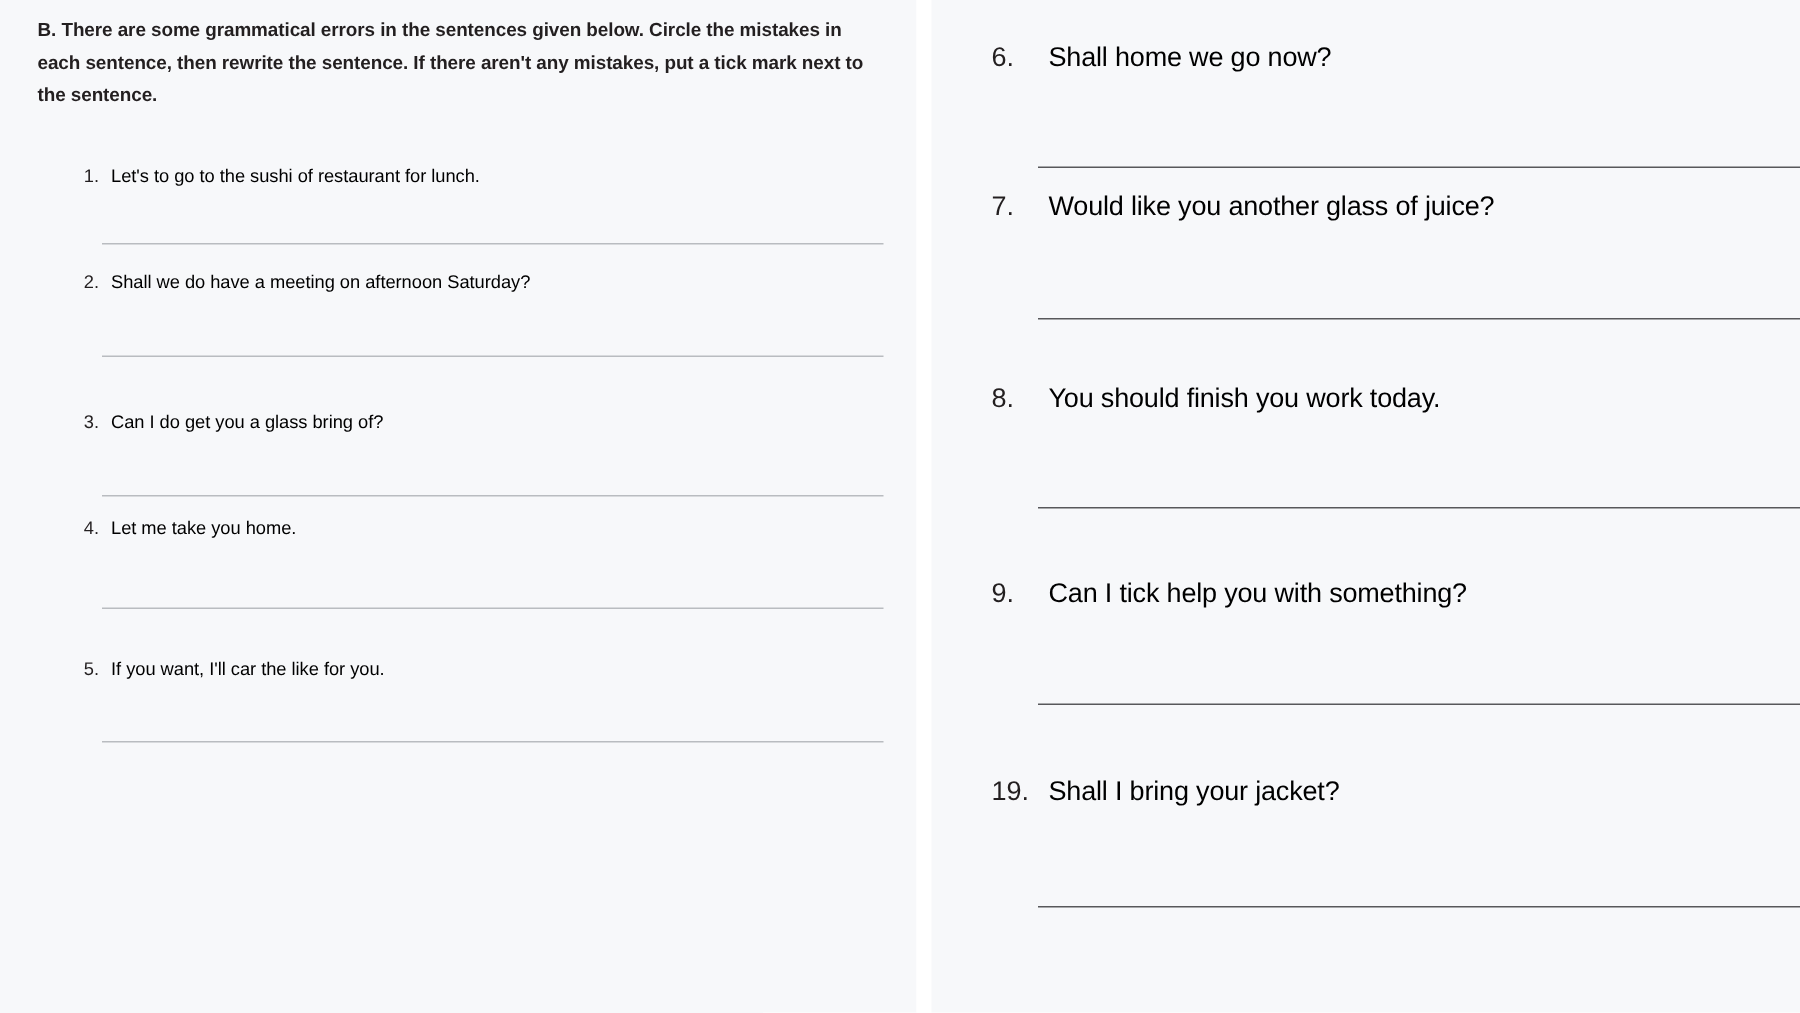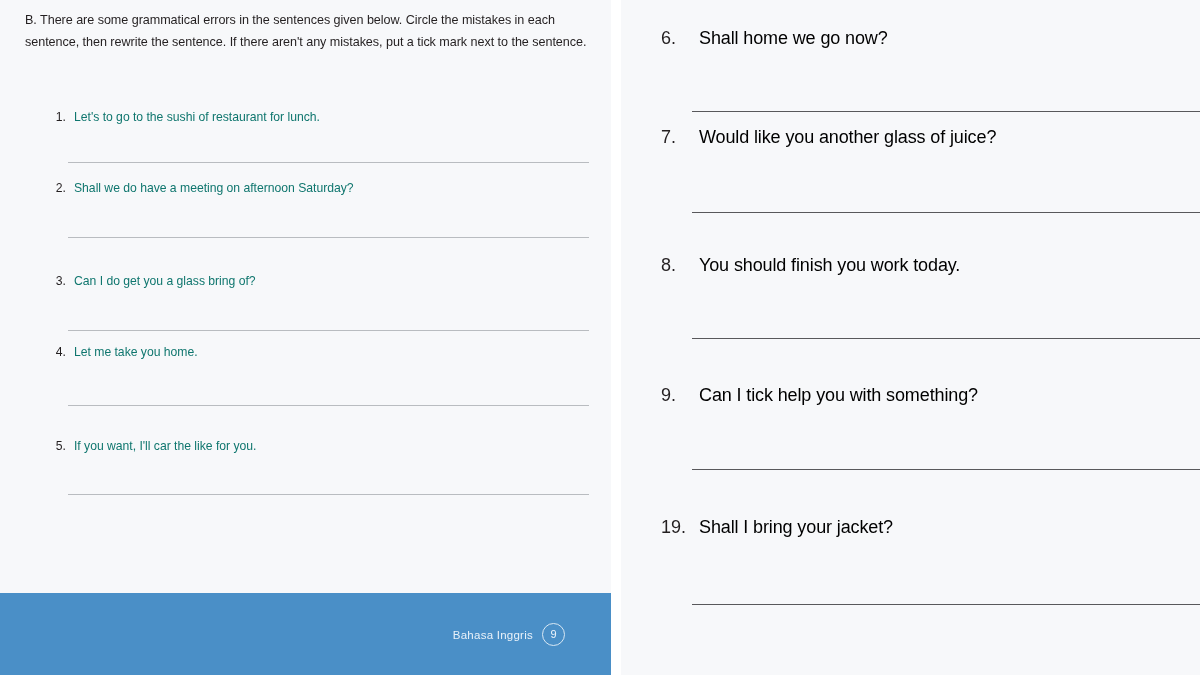--- a/index.html
+++ b/index.html
@@ -49,21 +49,21 @@
     background: #ffffff;
   }
 
   
   .task-heading {
     position: absolute;
     left: 25px;
     top: 10px;
     width: 562px;
     font-size: 12.6px;
-    font-weight: normal;
+    font-weight: bold;
     line-height: 1.72;
     color: #231f20;
     letter-spacing: -0.05px;
   }
   .task-heading .task-letter {
     display: inline;
   }
   .task-heading .task-text {
     display: inline;
   }
@@ -88,21 +88,21 @@
     width: 22px;
     text-align: right;
     font-size: 12.2px;
     color: #231f20;
   }
   .q-left .q-text {
     position: absolute;
     left: 30px;
     top: 0;
     font-size: 12.2px;
-    color: #0f766e;
+    color: #000000;
     white-space: nowrap;
     letter-spacing: -0.02px;
   }
   .q-left .q-rule {
     position: absolute;
     left: 24px;
     width: 521px;
     height: 0;
     border-top: 1px solid #b9bcc0;
   }
@@ -221,26 +221,20 @@
       </div>
 
       <div class="q-left" style="top:439px;">
         <span class="q-num">5.</span>
         <span class="q-text">If you want, I'll car the like for you.</span>
         <span class="q-rule" style="top:55px;"></span>
       </div>
 
     </div>
 
-    <div class="footer-bar">
-      <div class="footer-inner">
-        <span class="footer-label">Bahasa Inggris</span>
-        <span class="footer-page">9</span>
-      </div>
-    </div>
 
   </div>
 
   <div class="page-gutter"></div>
 
   <div class="page page-right">
 
     <div class="qlist-right">
 
       <div class="q-right" style="top:28px;">

